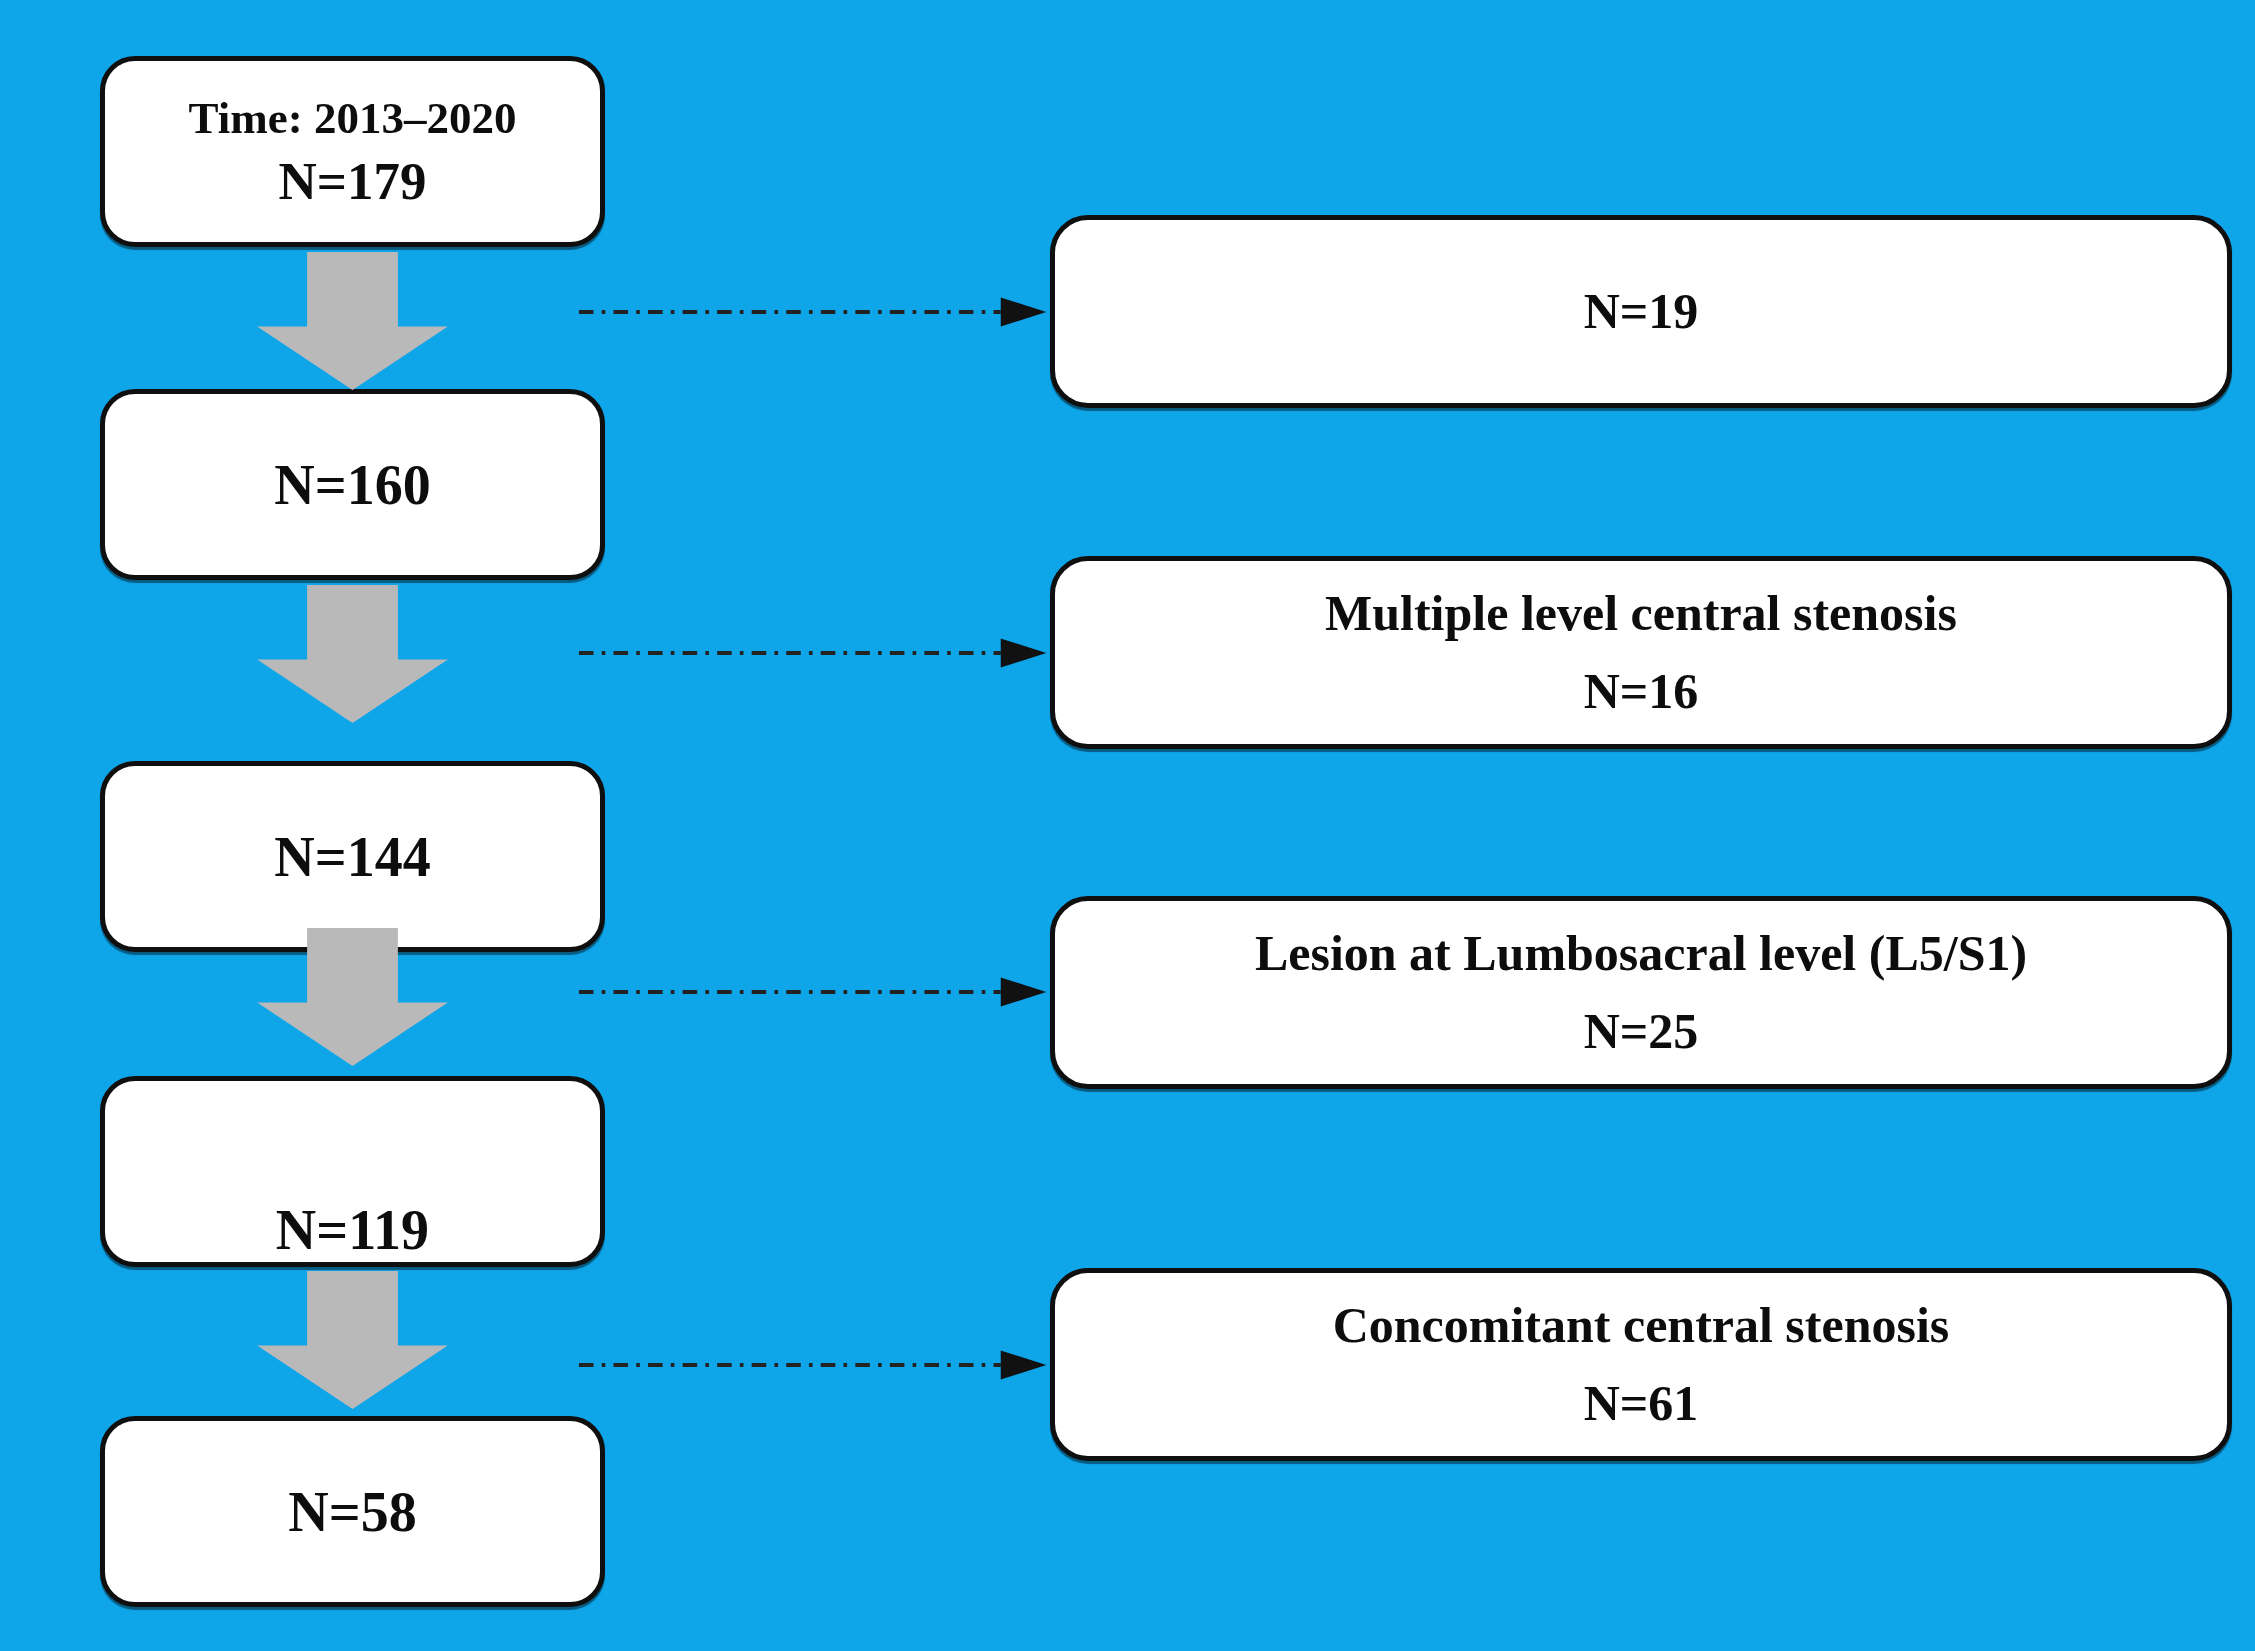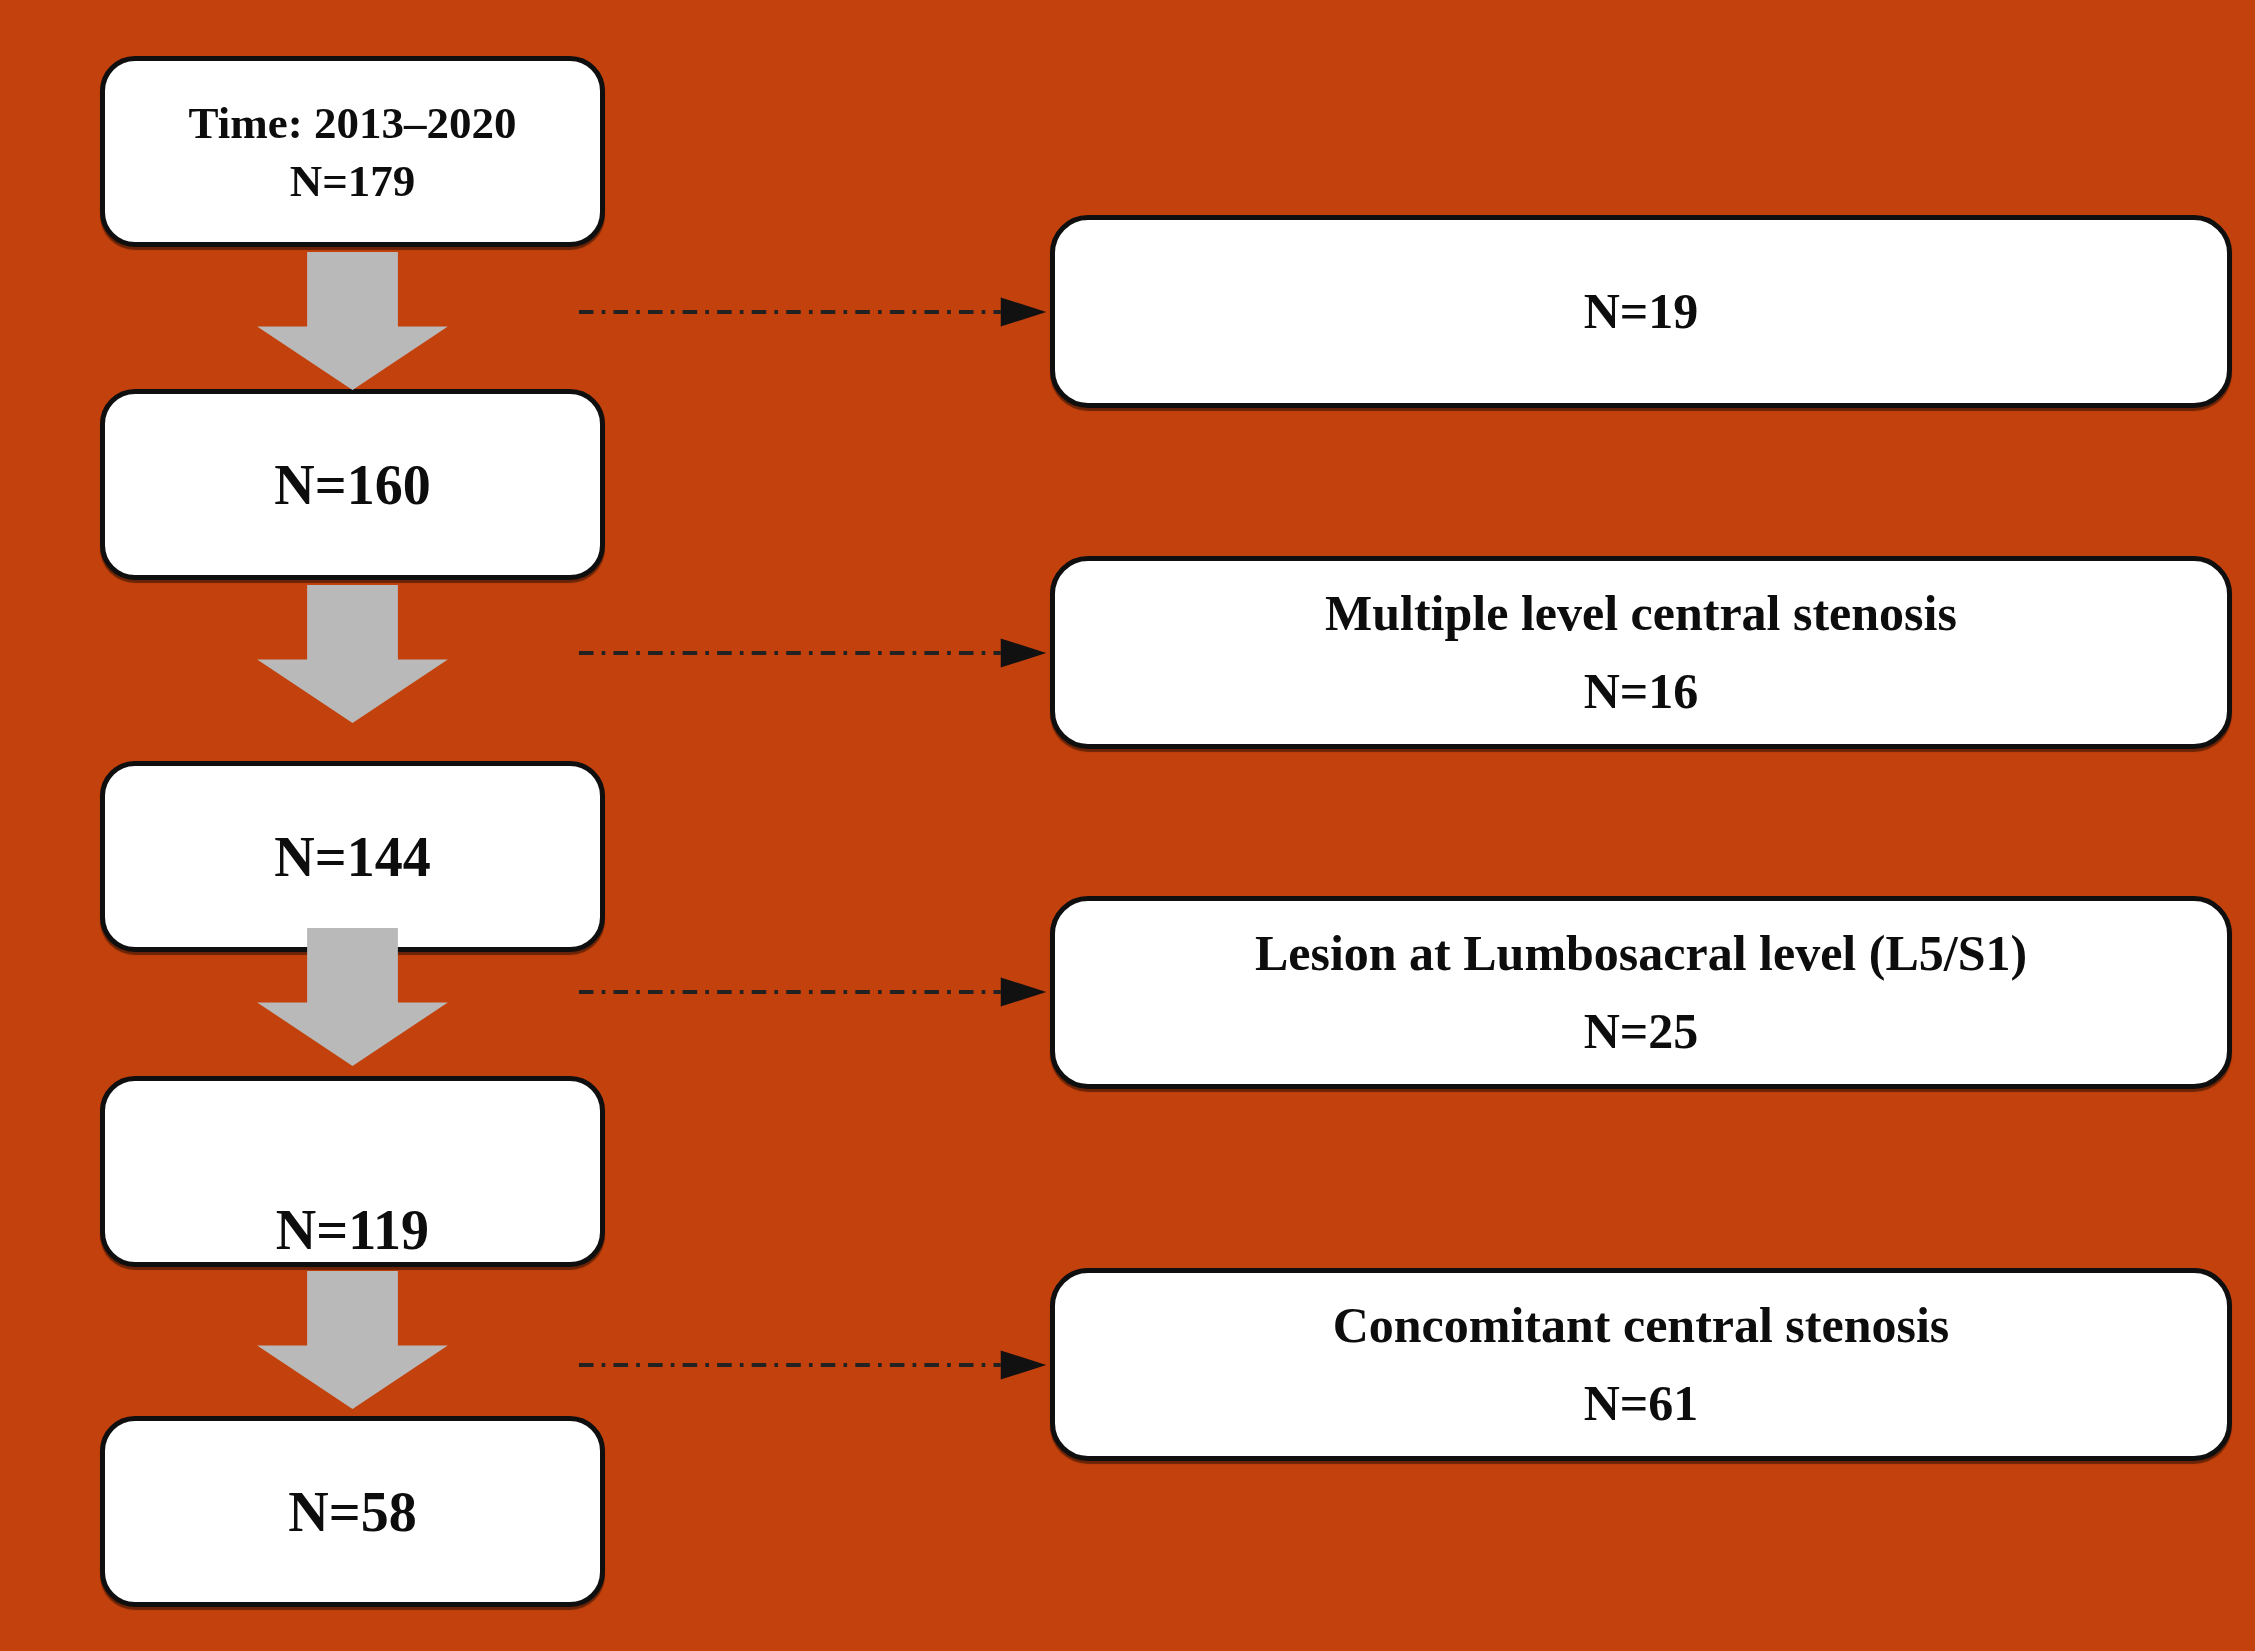--- a/index.html
+++ b/index.html
@@ -4,21 +4,21 @@
 <style>
   html, body {
     margin: 0;
     padding: 0;
     background: #ffffff;
   }
   .canvas {
     position: relative;
     width: 2256px;
     height: 1652px;
-    background: #c2410c;
+    background: #0ea5e9;
     font-family: "Liberation Serif", "DejaVu Serif", serif;
     color: #0d0d0d;
     overflow: hidden;
   }
   .box {
     position: absolute;
     box-sizing: border-box;
     background: #ffffff;
     border: 5.5px solid #0f0f0f;
     display: flex;
@@ -34,21 +34,21 @@
     width: 505px;
     height: 191px;
     border-radius: 35px;
     font-size: 56px;
   }
   .stage-box .stage-header {
     font-size: 45px;
     line-height: 1.3;
   }
   .stage-box .stage-count {
-    font-size: 45px;
+    font-size: 53px;
     line-height: 1.25;
   }
   .stage-only-count {
     font-size: 56px;
   }
   .exclusion-box {
     left: 1050px;
     width: 1182px;
     height: 193px;
     border-radius: 38px;

